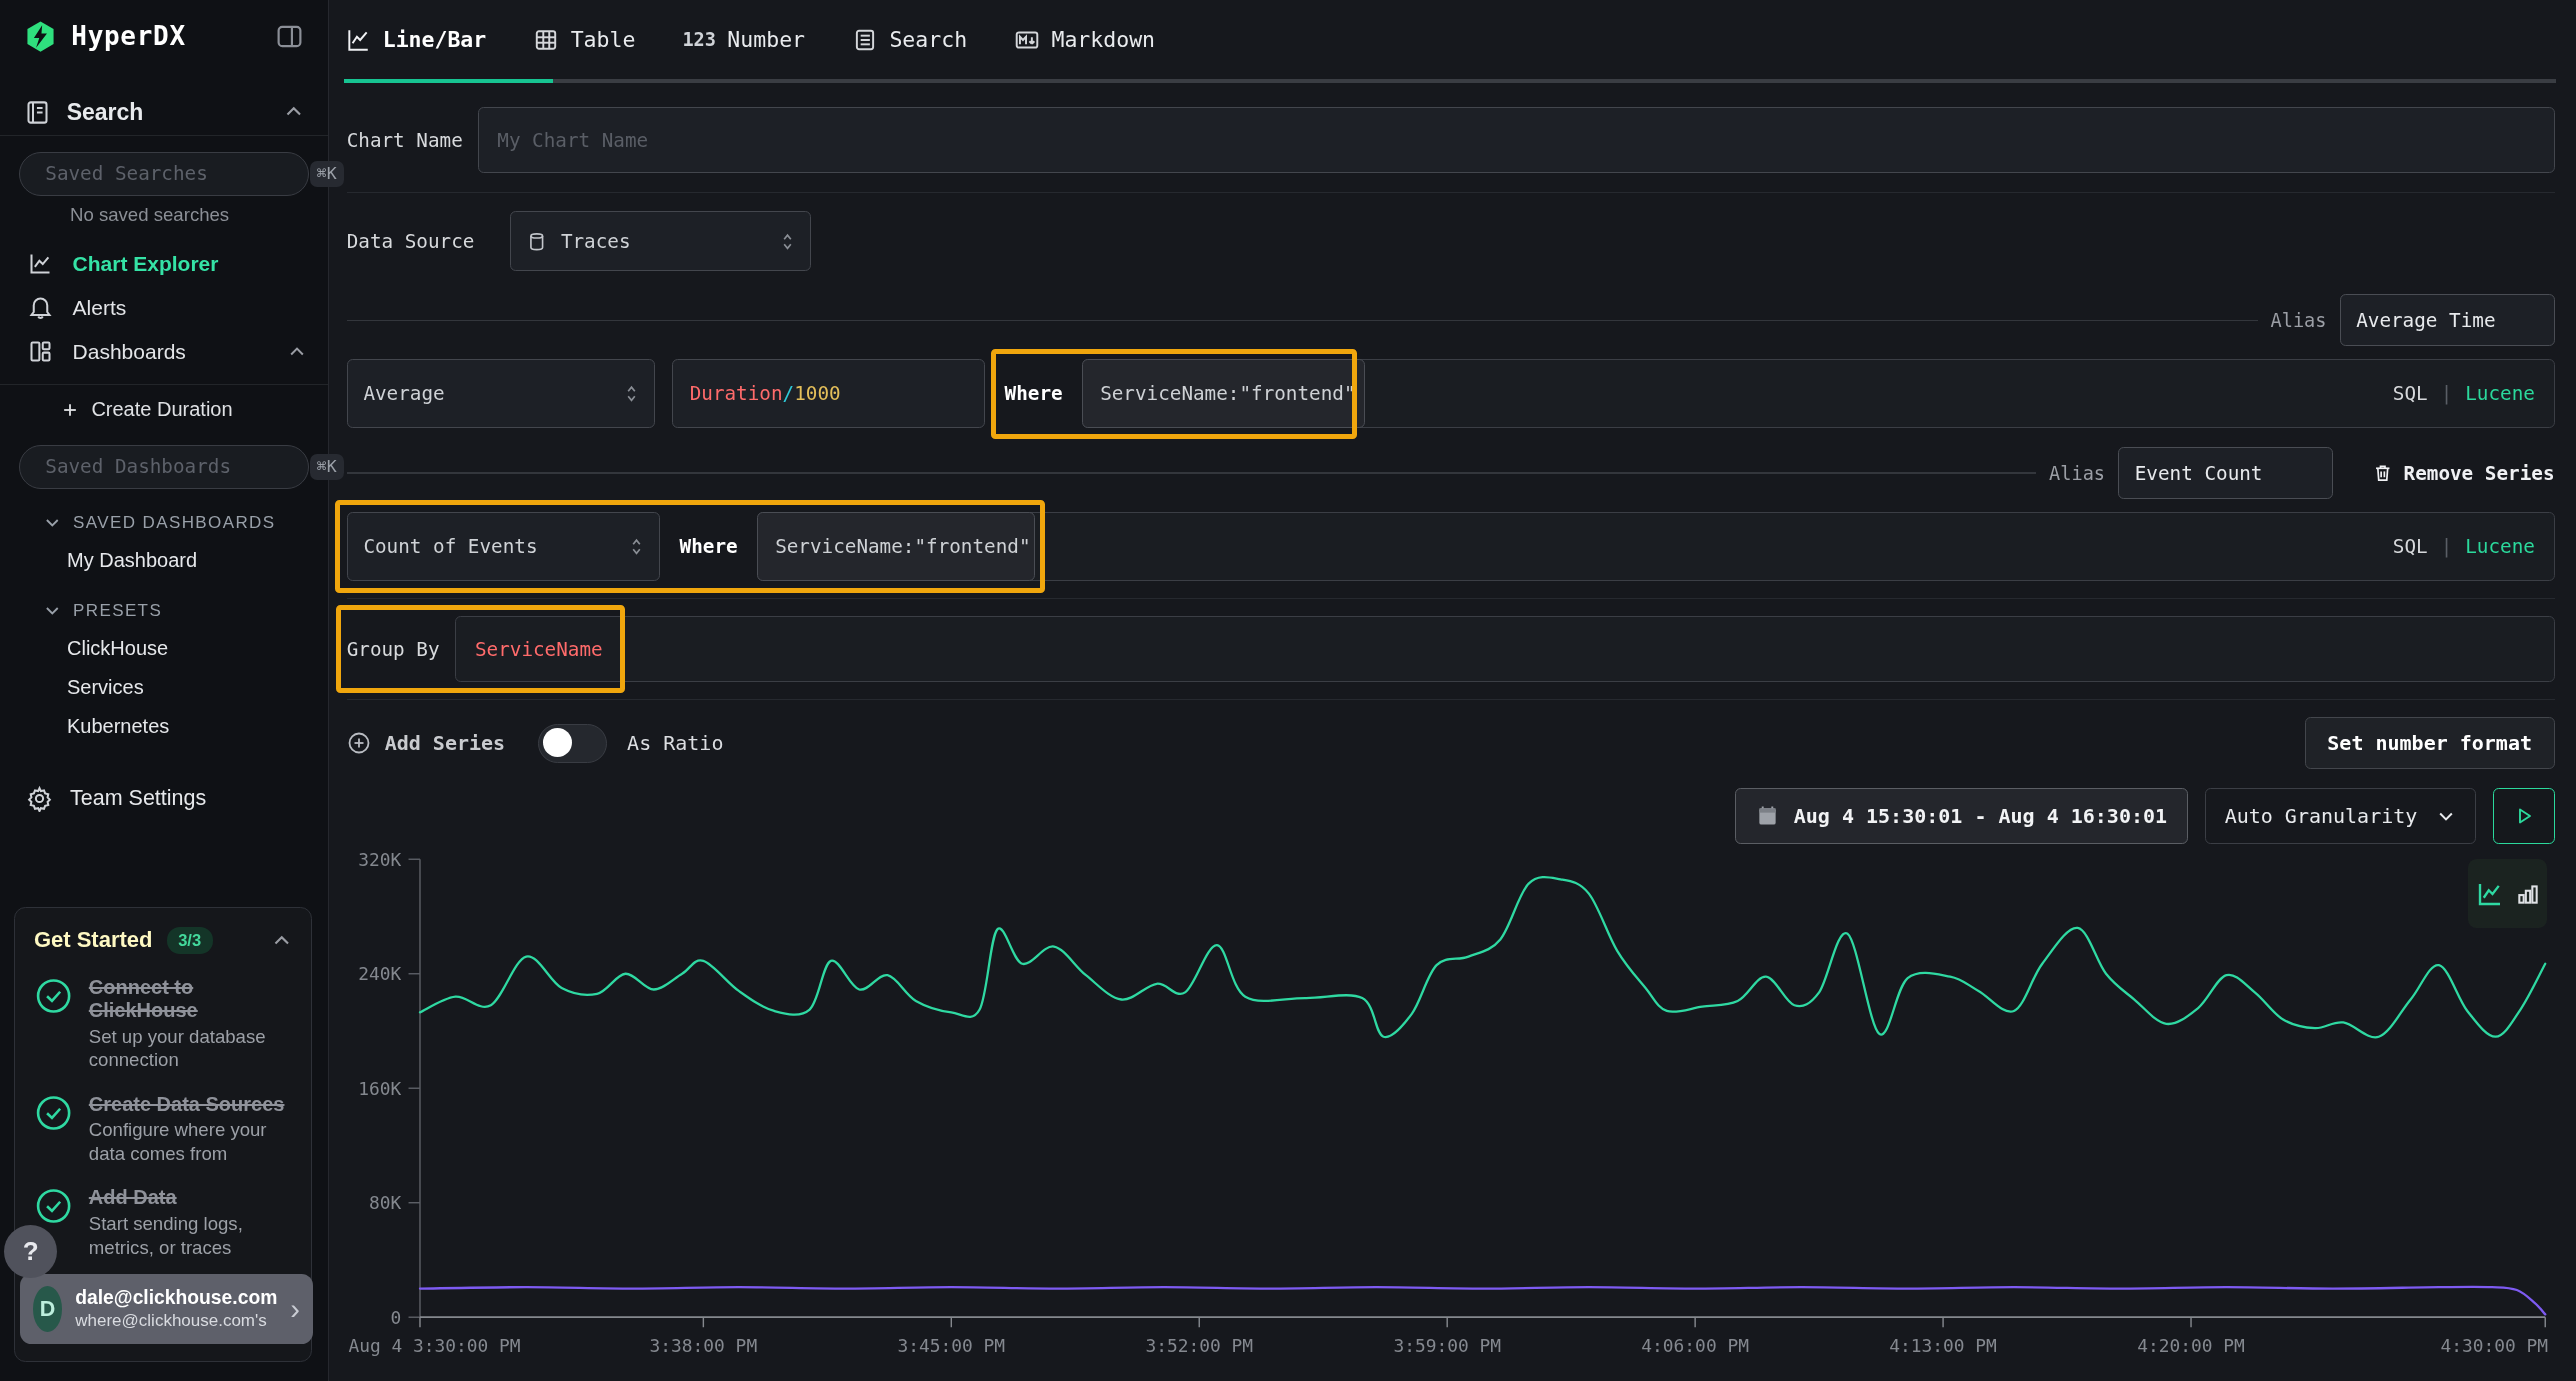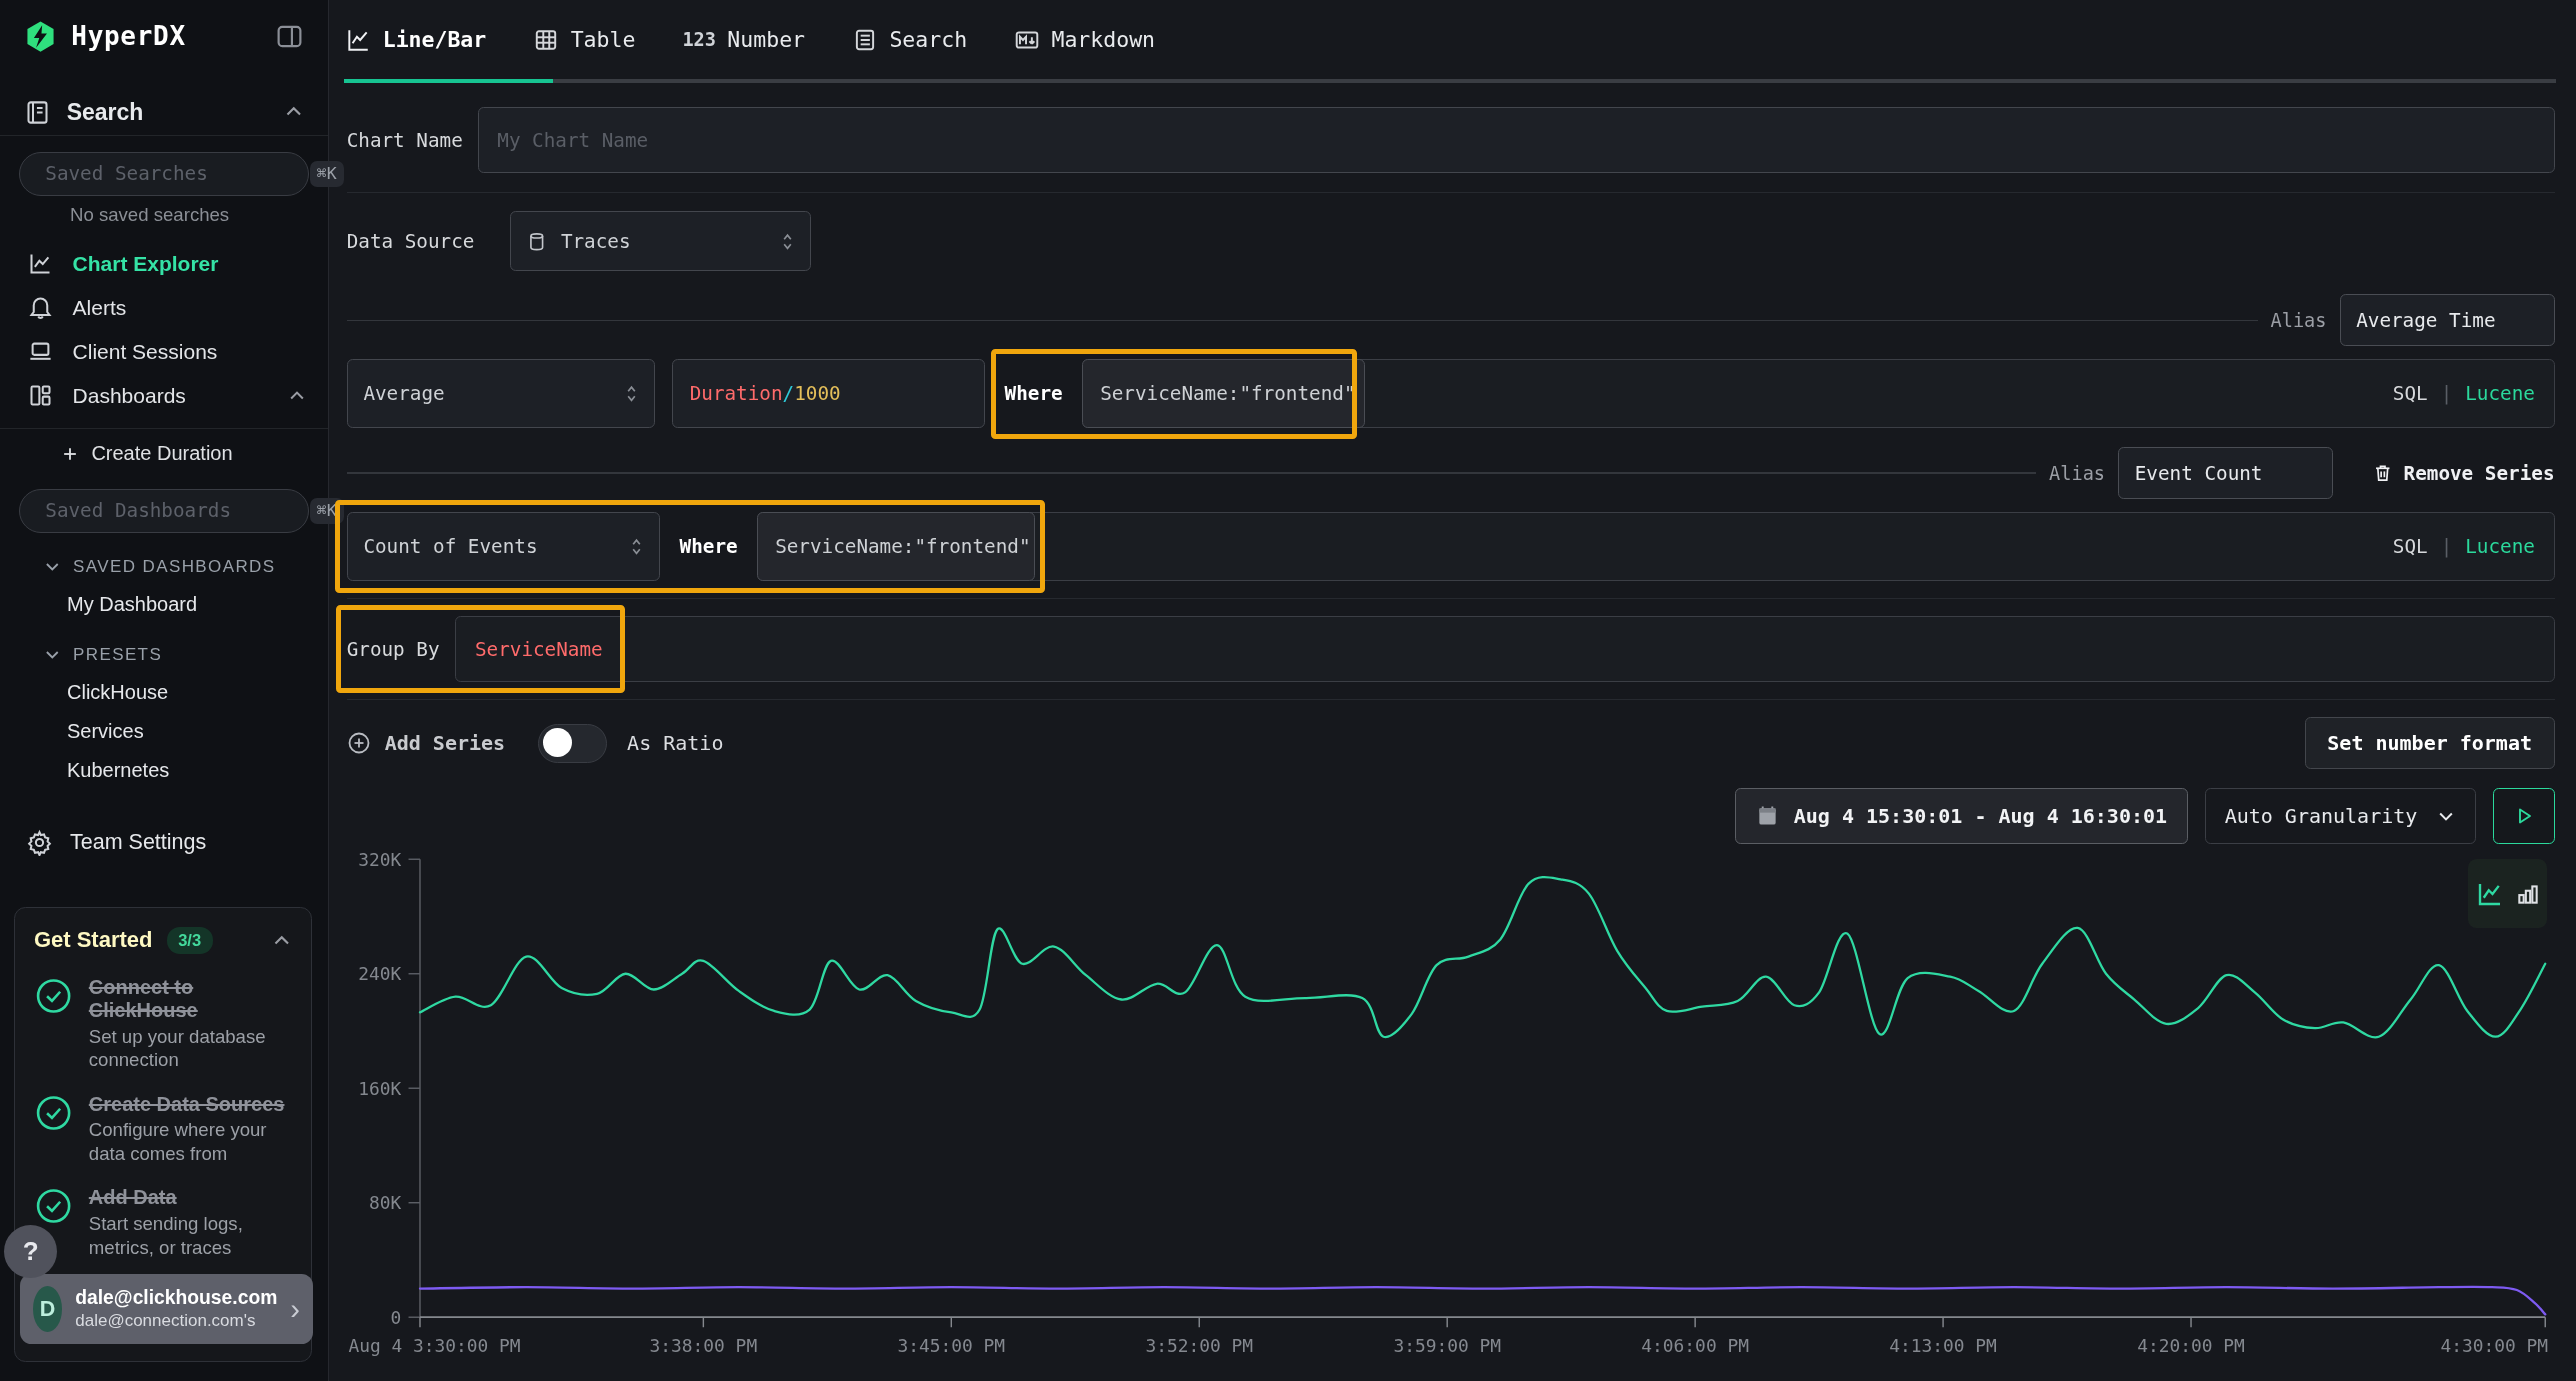--- a/index.html
+++ b/index.html
@@ -183,27 +183,20 @@
   </div>
   <div class="nav-item">
     <svg width="27" height="27" viewBox="0 0 24 24" fill="none" stroke="#cfd2d7" stroke-width="1.8">
         <path d="M6 16v-6a6 6 0 0 1 12 0v6l2 2.6H4z"></path>
         <path d="M10 20a2.2 2.2 0 0 0 4 0"></path>
       </svg>
     <span>Alerts</span>
   </div>
   <div class="nav-item">
     <svg width="27" height="27" viewBox="0 0 24 24" fill="none" stroke="#cfd2d7" stroke-width="1.8">
-        <rect x="5" y="5" width="14" height="10" rx="1.5"></rect>
-        <path d="M3 18.5h18"></path>
-      </svg>
-    <span>Client Sessions</span>
-  </div>
-  <div class="nav-item">
-    <svg width="27" height="27" viewBox="0 0 24 24" fill="none" stroke="#cfd2d7" stroke-width="1.8">
         <rect x="4" y="4" width="7" height="16" rx="1"></rect>
         <rect x="14" y="4" width="6" height="6" rx="1"></rect>
         <rect x="14" y="13" width="6" height="7" rx="1"></rect>
       </svg>
     <span>Dashboards</span>
     <span class="spacer"></span>
     <svg width="20" height="20" viewBox="0 0 24 24" fill="none" stroke="#9a9da4" stroke-width="2.4">
         <polyline points="5,15 12,8 19,15"></polyline>
       </svg>
   </div>
@@ -292,21 +285,21 @@
       </div>
     </div>
   </div>
 
   <div class="help-btn">?</div>
 
   <div class="user-chip">
     <div class="avatar">D</div>
     <div>
       <div class="chip-email">dale@clickhouse.com</div>
-      <div class="chip-sub">dale@connection.com's</div>
+      <div class="chip-sub">where@clickhouse.com's</div>
     </div>
     <span class="chip-chev">›</span>
   </div>
 </div>
 
 <div class="main">
 
   <div class="tabbar">
     <div class="tab active">
       <svg width="26" height="26" viewBox="0 0 24 24" fill="none" stroke="#f0f1f4" stroke-width="1.8">

